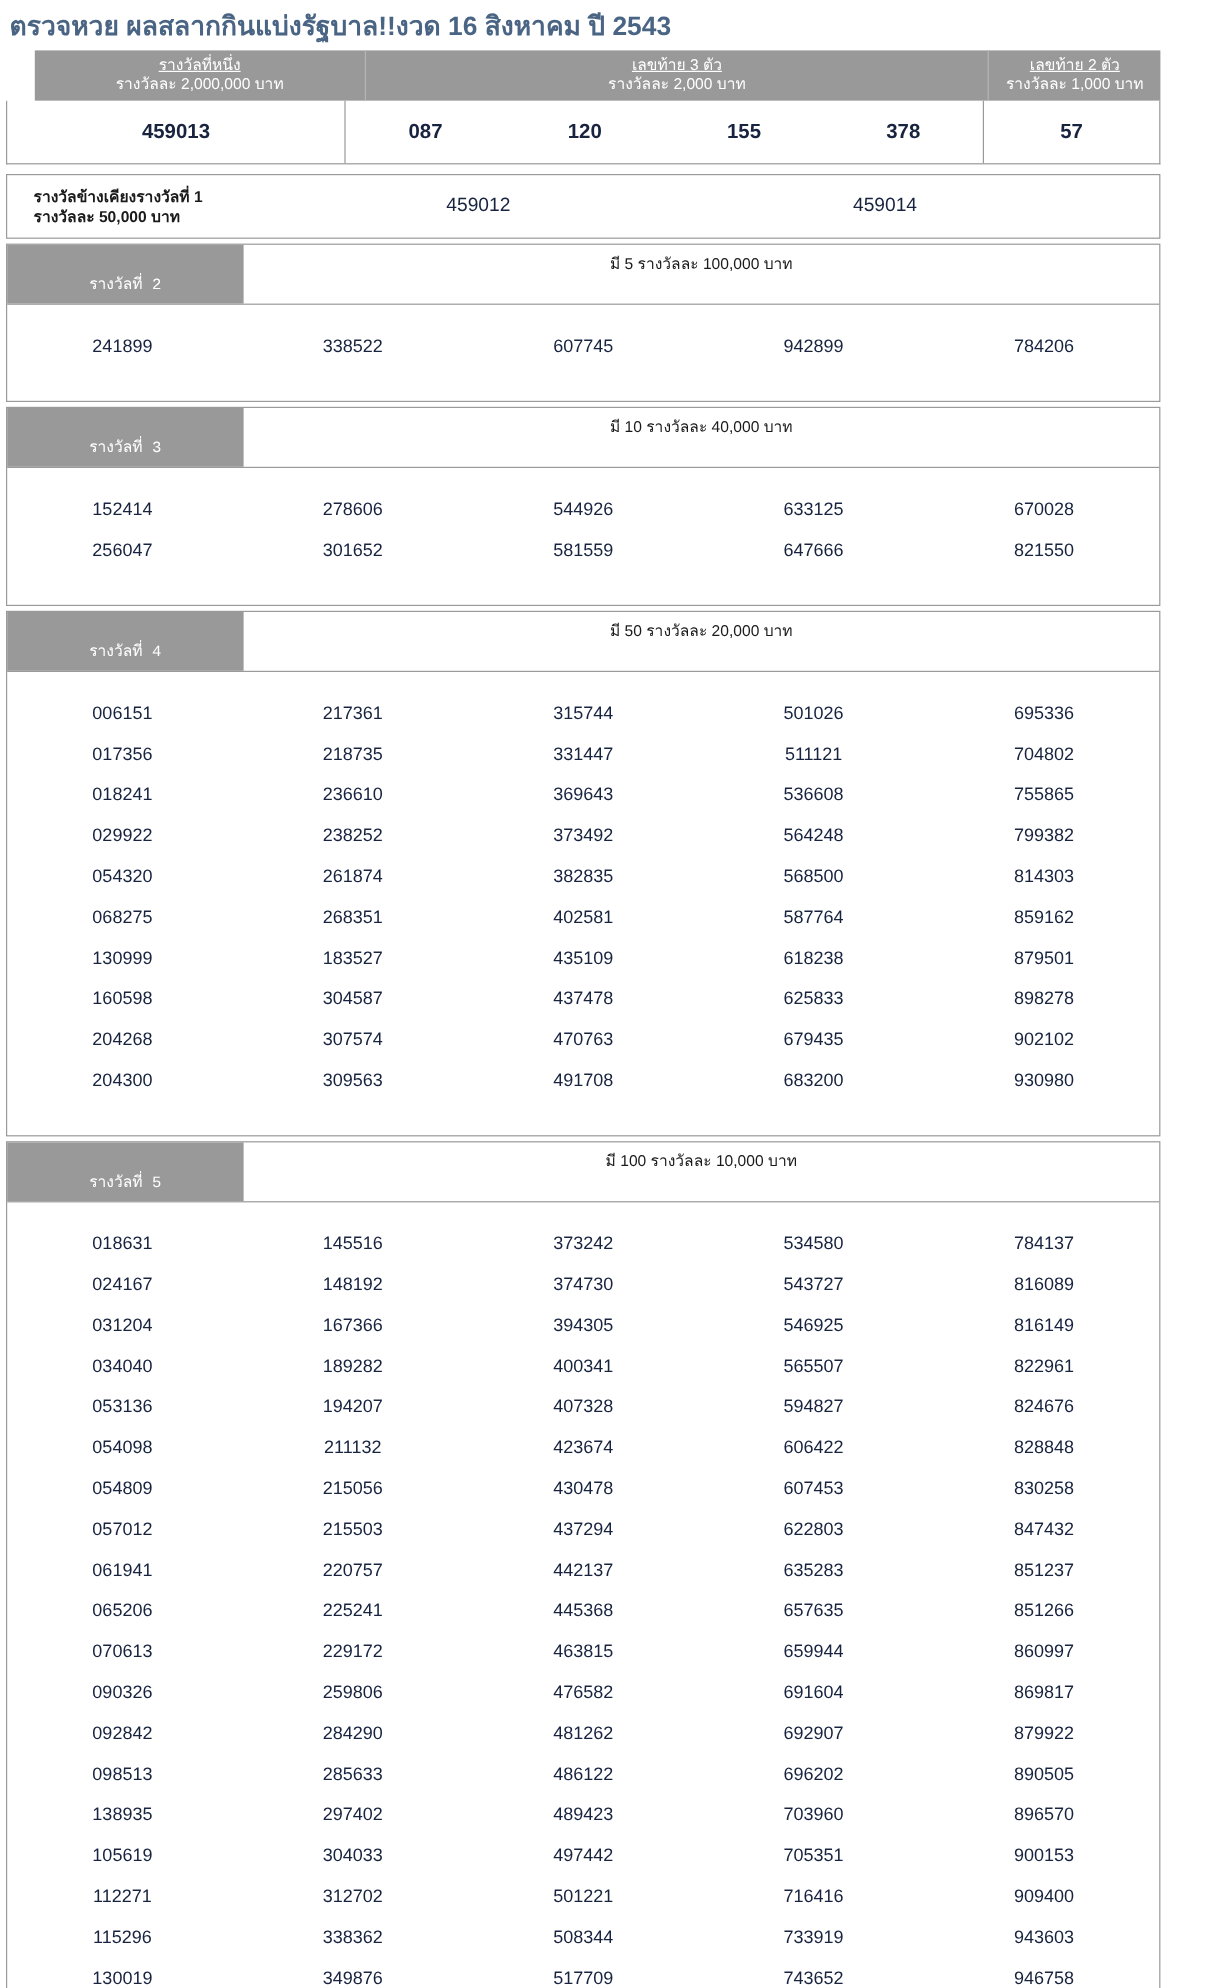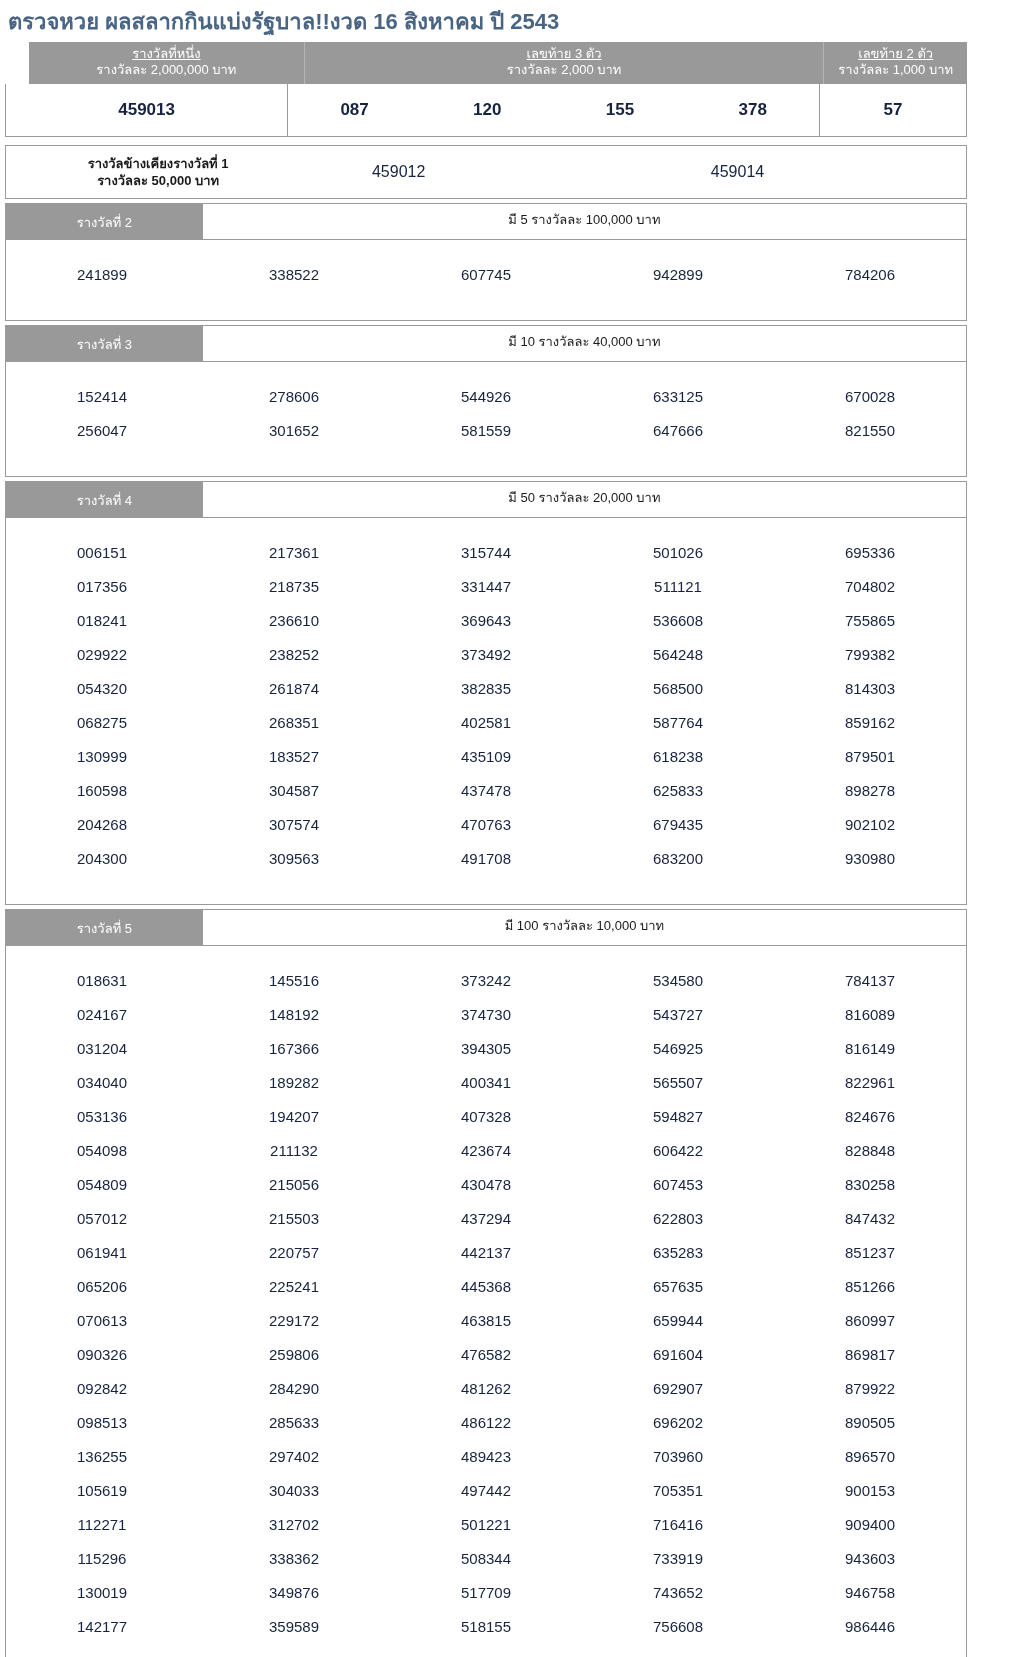--- a/index.html
+++ b/index.html
@@ -33,31 +33,31 @@
   }
   .tr-cell:last-child { border-right:none; }
   .four { display:flex; }
   .four span { flex:1; text-align:center; }
 
   
   .side-box {
     display:flex; align-items:center; border:1px solid #9a9a9a;
     margin-top:8px; height:54px; background:#fff;
   }
-  .side-label { width:29.4%; padding-left:22px; font-size:13px; font-weight:bold; color:#1a1a1a; line-height:17px;text-align:center; }
+  .side-label { width:29.4%; padding-left:22px; font-size:13px; font-weight:bold; color:#1a1a1a; line-height:17px; }
   .side-num { font-size:16px; color:#17233f; text-align:center; }
   .side-num.a { width:23%; }
   .side-num.b { flex:1; }
 
   
   .section { border:1px solid #9a9a9a; margin-top:4px; background:#fff; }
   .sec-head { display:flex; border-bottom:1px solid #9a9a9a; }
   .band {
     width:20.5%; background:#999999; color:#ffffff; font-size:13px;
-    text-align:center; padding:8px 0 6px;
+    text-align:center; padding:22px 0 6px;font-family:Liberation Mono, monospace;
   }
   .desc {
     flex:1; text-align:center; font-size:13px; color:#1a1a1a;
     padding:5px 0 6px;
   }
   .num-grid {
     display:grid; grid-template-columns:repeat(5,1fr);
     padding:18px 0 28px;
   }
   .num {
@@ -269,21 +269,21 @@
             <div class="num">092842</div>
             <div class="num">284290</div>
             <div class="num">481262</div>
             <div class="num">692907</div>
             <div class="num">879922</div>
             <div class="num">098513</div>
             <div class="num">285633</div>
             <div class="num">486122</div>
             <div class="num">696202</div>
             <div class="num">890505</div>
-            <div class="num">136255</div>
+            <div class="num">138935</div>
             <div class="num">297402</div>
             <div class="num">489423</div>
             <div class="num">703960</div>
             <div class="num">896570</div>
             <div class="num">105619</div>
             <div class="num">304033</div>
             <div class="num">497442</div>
             <div class="num">705351</div>
             <div class="num">900153</div>
             <div class="num">112271</div>

